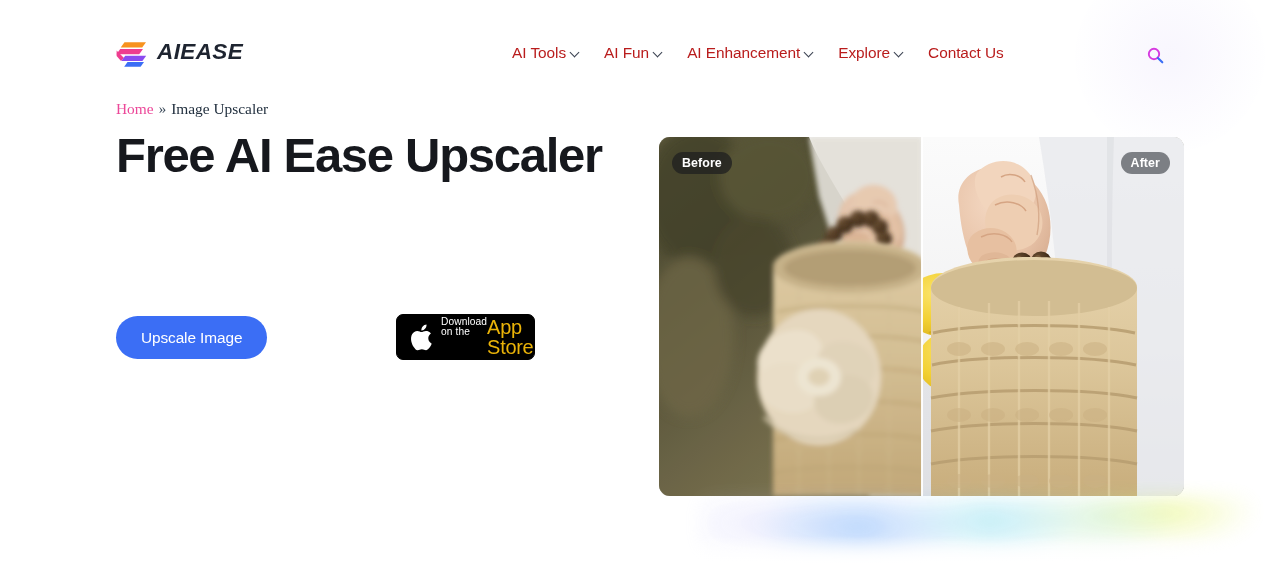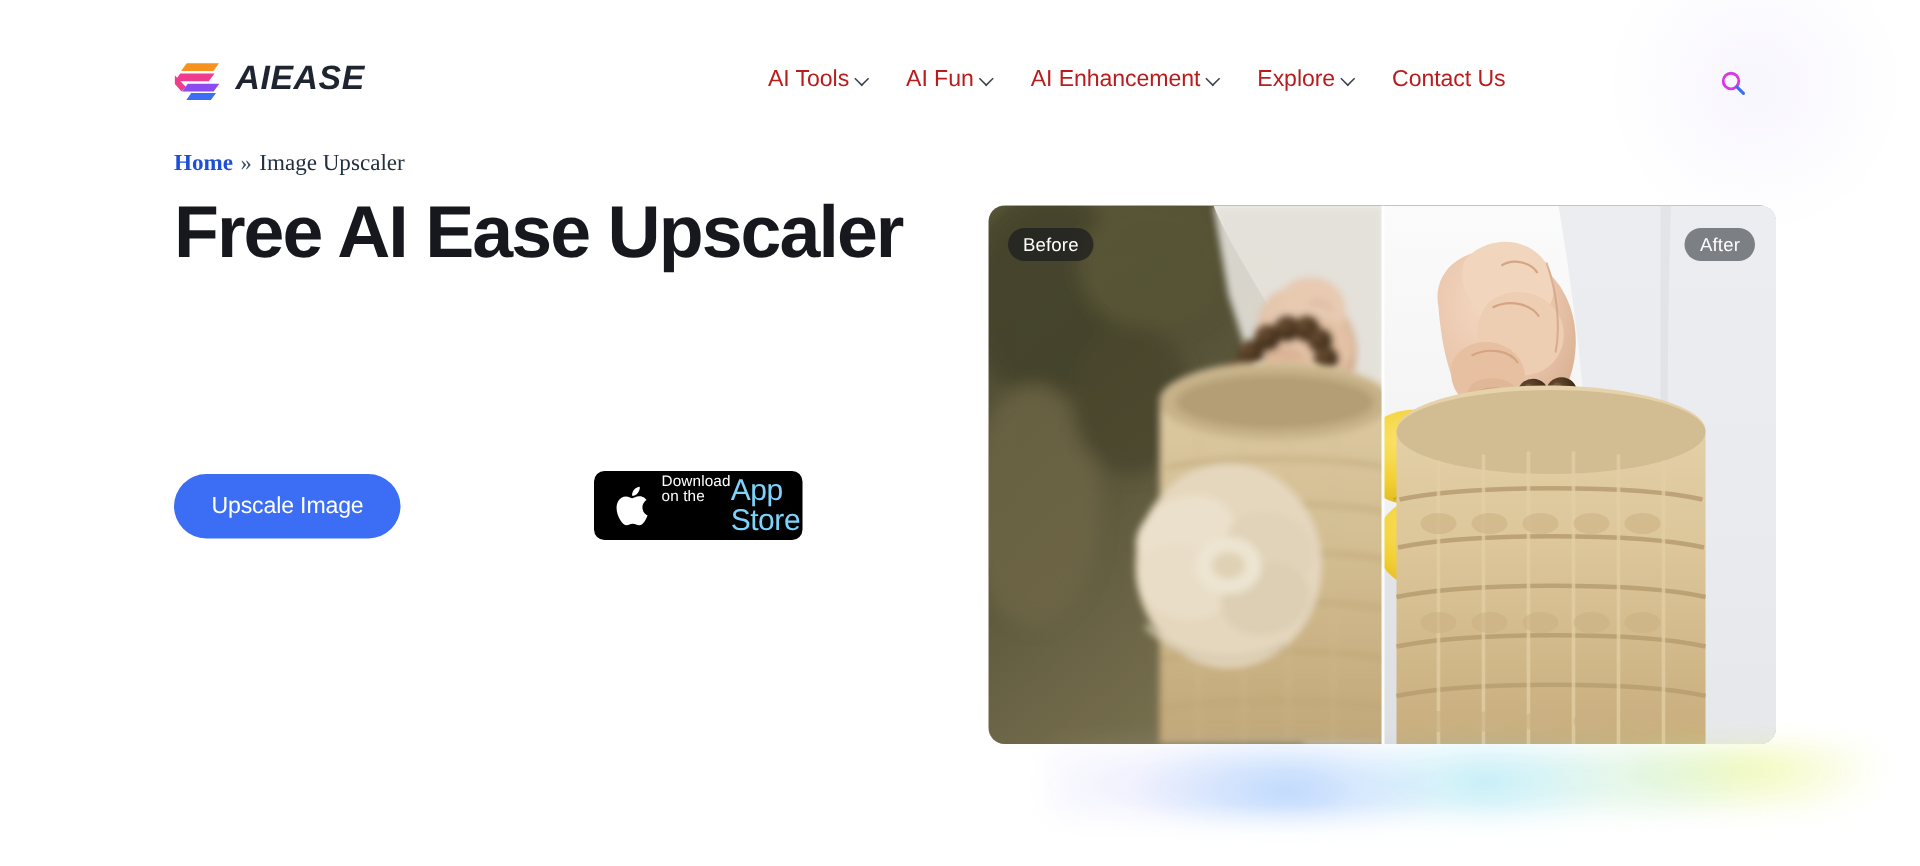--- a/index.html
+++ b/index.html
@@ -128,24 +128,23 @@
     top: 100px;
     font-family: "Liberation Serif", serif;
     font-size: 15.4px;
     color: #22303f;
     display: flex;
     align-items: baseline;
     gap: 5px;
     white-space: nowrap;
   }
   .breadcrumb a {
-    color: #1d4ed8;
+    color: #ec4899;
     text-decoration: none;
     cursor: pointer;
-    font-weight: bold;
   }
   .bc-sep { color: #3b4a5a; font-size: 15px; }
   .bc-current { color: #22303f; }
 
   
   .hero-left {
     position: absolute;
     left: 116px;
     top: 128px;
     width: 545px;
@@ -212,21 +211,21 @@
   }
   .as-apple { width: 25px; height: 29px; flex: 0 0 auto; }
   .as-txt { display: flex; flex-direction: row; justify-content: center; line-height: 1; }
   .as-small {
     color: #ffffff;
     font-size: 10.2px;
     letter-spacing: 0.1px;
     margin-bottom: 2px;
   }
   .as-big {
-    color: #7dd3fc;
+    color: #eab308;
     font-size: 20px;
     font-weight: 500;
     letter-spacing: -0.3px;
     line-height: 1.02;
   }
 
   
   .compare {
     position: absolute;
     left: 659px;
@@ -253,21 +252,21 @@
 
   .tag {
     position: absolute;
     top: 15px;
     height: 22px;
     padding: 0 10px;
     display: flex;
     align-items: center;
     border-radius: 11px;
     font-size: 12.4px;
-    font-weight: 400;
+    font-weight: 700;
     color: #ffffff;
     letter-spacing: 0.1px;
     z-index: 7;
   }
   .tag-before { left: 13px; background: rgba(32,32,32,0.78); }
   .tag-after  { right: 14px; background: rgba(92,96,101,0.78); }
 
   
   .bottom-gradient {
     position: absolute;

